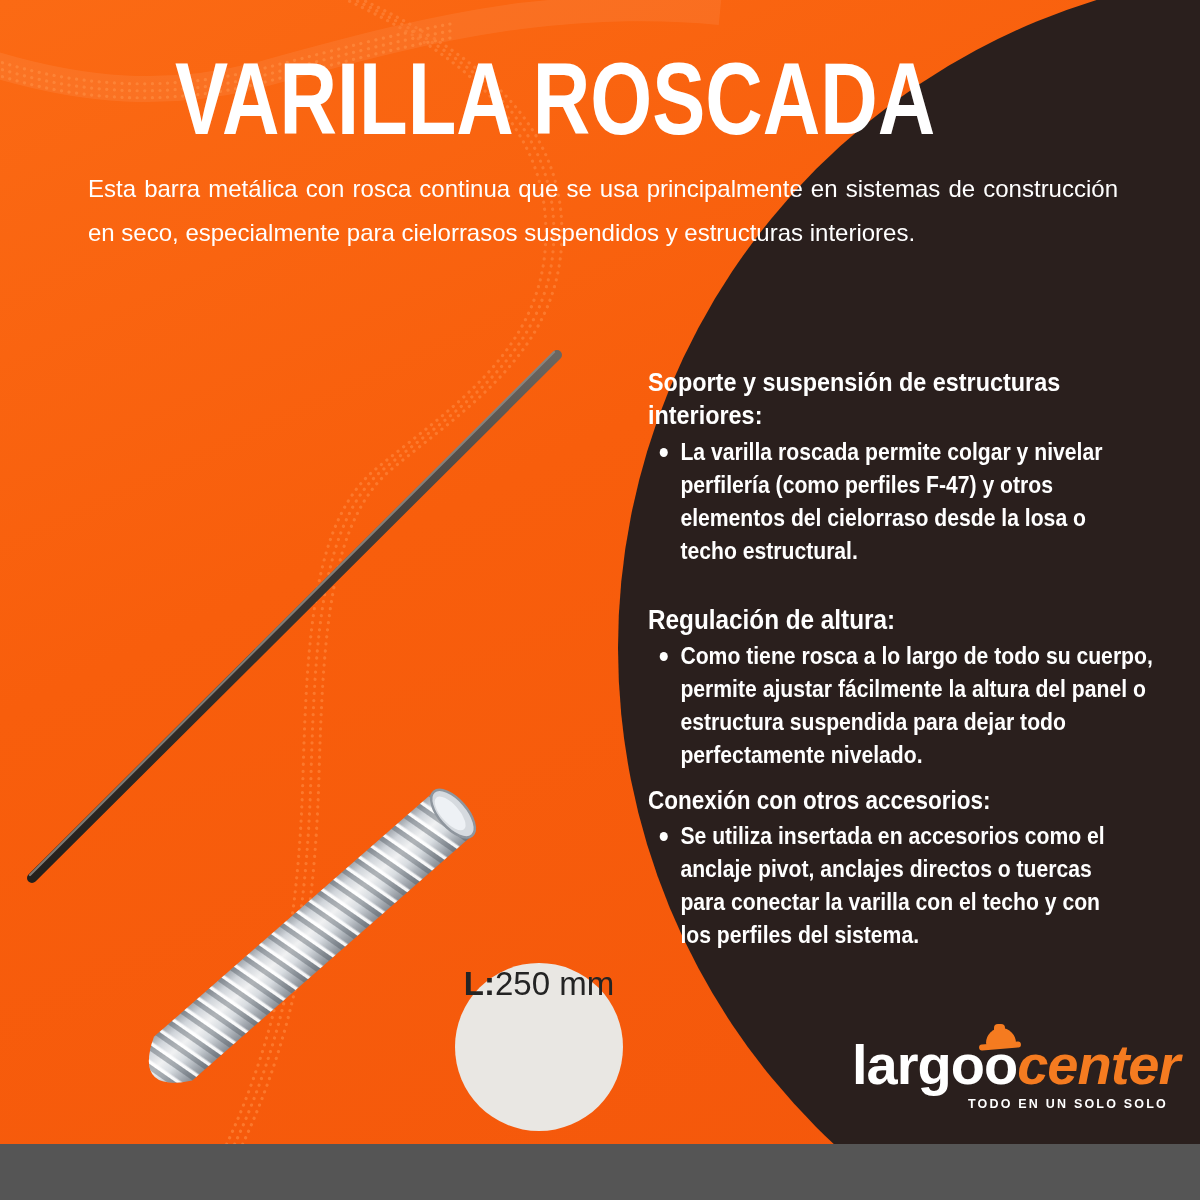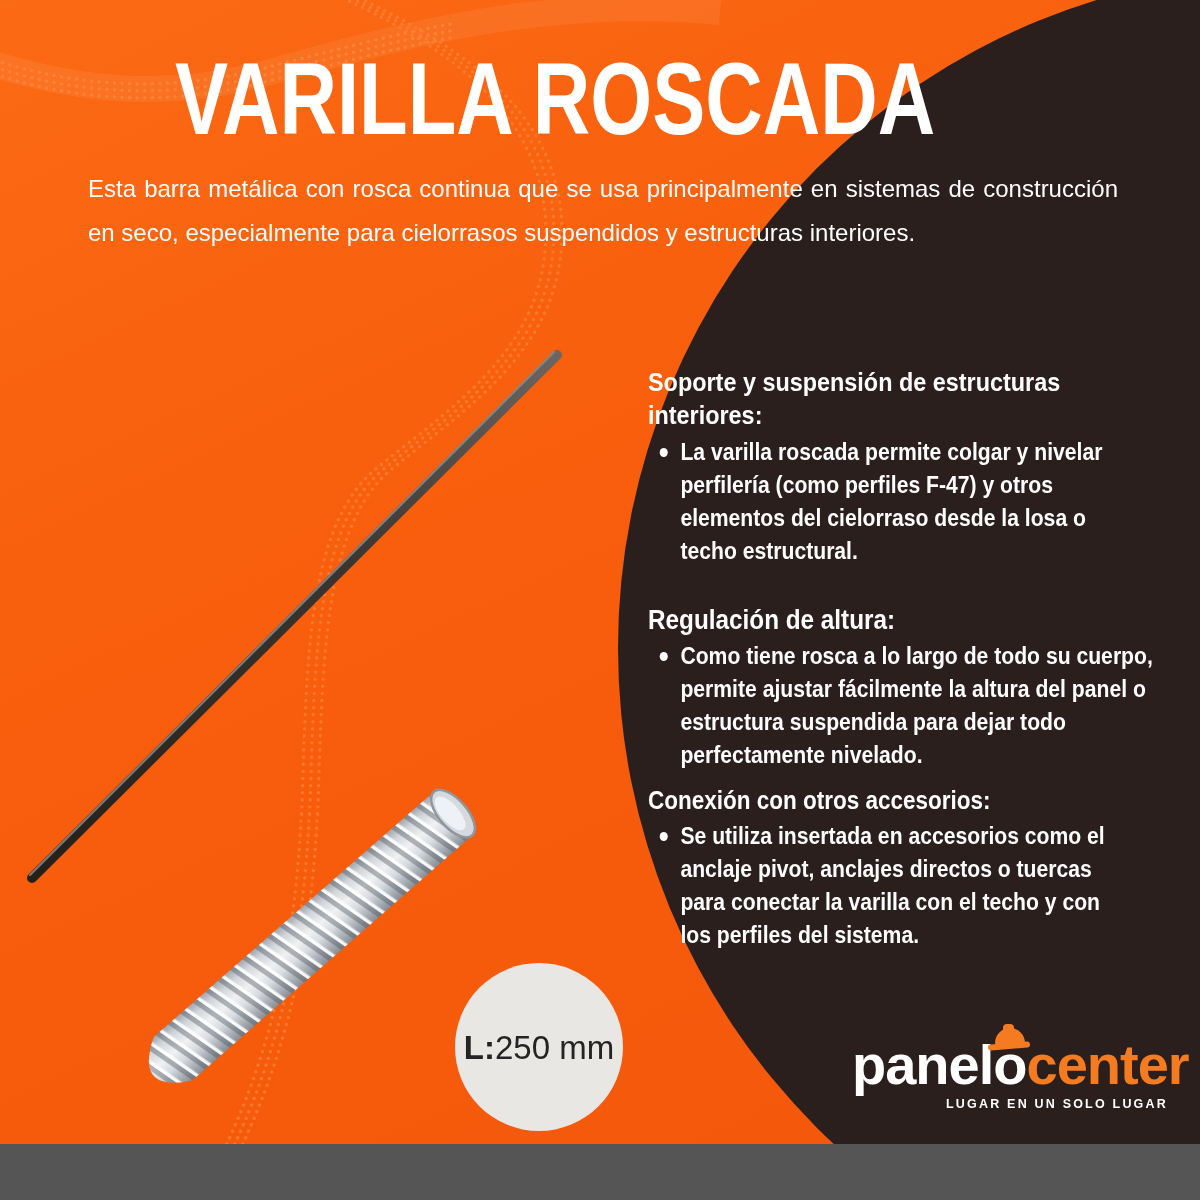--- a/index.html
+++ b/index.html
@@ -34,32 +34,32 @@
   .sec-heading.big{font-size:27px;line-height:37px;margin-bottom:1px;}
   .sec-heading.h3{font-size:25px;line-height:35px;margin-bottom:2px;}
   .bullet-row{display:flex;align-items:flex-start;padding-left:13px;margin:0 0 34px 0;}
   .bullet-row.mid{margin-bottom:11px;}
   .bullet-row.last{margin-bottom:0;}
   .bullet-dot{width:9px;height:9px;border-radius:50%;background:#fff;margin:12px 14px 0 0;flex:0 0 auto;}
   .bullet-text{font-weight:bold;font-size:23.5px;line-height:33px;white-space:pre-line;}
   
   #badge{
     left:455px;top:963px;width:168px;height:168px;border-radius:50%;
-    background:#e9e7e3;color:#242424;text-align:center;
-    display:flex;flex-direction:column;justify-content:center;
+    background:#e9e7e3;color:#242424;text-align:left;
+    display:flex;flex-direction:row;justify-content:center;
     font-size:33px;line-height:41px;
   }
   #badge b{font-weight:bold;}
   
   #logo{
     left:852px;top:1036px;font-size:56px;font-weight:bold;letter-spacing:-1px;
     line-height:58px;white-space:nowrap;
   }
   #logo .white{color:#ffffff;}
-  #logo .orange{color:#f57b20;}
+  #logo .orange{color:#f57b20;font-style:italic;}
   .o-wrap{position:relative;display:inline-block;}
   .hard-hat{position:absolute;pointer-events:none;}
   .hat-dome{left:2px;top:-8px;width:30px;height:17px;background:#f57b20;border-radius:15px 15px 2px 2px;}
   .hat-knob{left:10px;top:-12px;width:11px;height:6px;background:#f57b20;border-radius:4px 4px 0 0;}
   .hat-brim{left:-5px;top:7px;width:42px;height:6px;background:#f57b20;border-radius:3px;transform:rotate(-5deg);}
   #tagline{
     left:852px;top:1097px;width:316px;text-align:right;color:#fff;
     font-size:12.5px;font-weight:bold;letter-spacing:2.2px;white-space:nowrap;
   }
   svg{display:block;}
@@ -159,17 +159,17 @@
     </div>
   </div>
 
   <div class="abs" id="badge">
     <div>
       <b>L:</b><span>250 mm</span>
     </div>
   </div>
 
   <div class="abs" id="logo">
-    <span class="white">panel</span><span class="o-wrap"><span class="white">o</span><span class="hard-hat hat-dome abs"></span><span class="hard-hat hat-knob abs"></span><span class="hard-hat hat-brim abs"></span></span><span class="orange">center</span>
+    <span class="white">largo</span><span class="o-wrap"><span class="white">o</span><span class="hard-hat hat-dome abs"></span><span class="hard-hat hat-knob abs"></span><span class="hard-hat hat-brim abs"></span></span><span class="orange">center</span>
   </div>
-  <div class="abs" id="tagline">LUGAR EN UN SOLO LUGAR</div>
+  <div class="abs" id="tagline">TODO EN UN SOLO SOLO</div>
 
 </div>
 
 </body></html>

